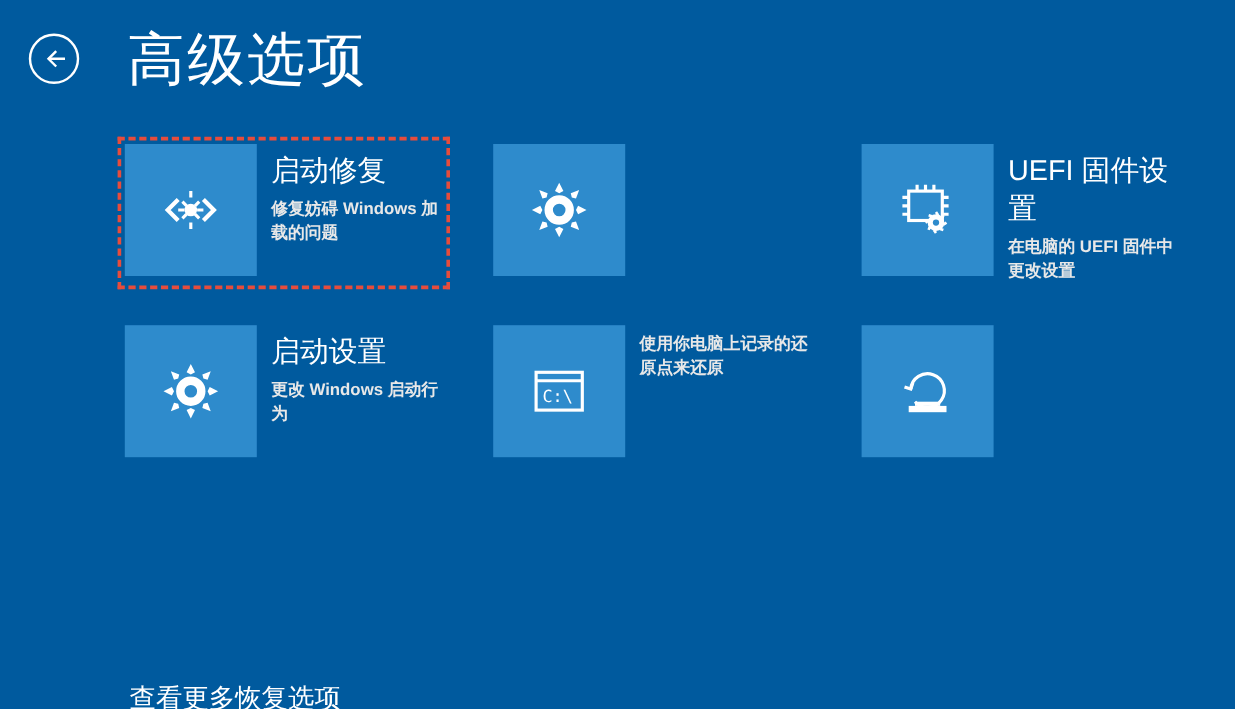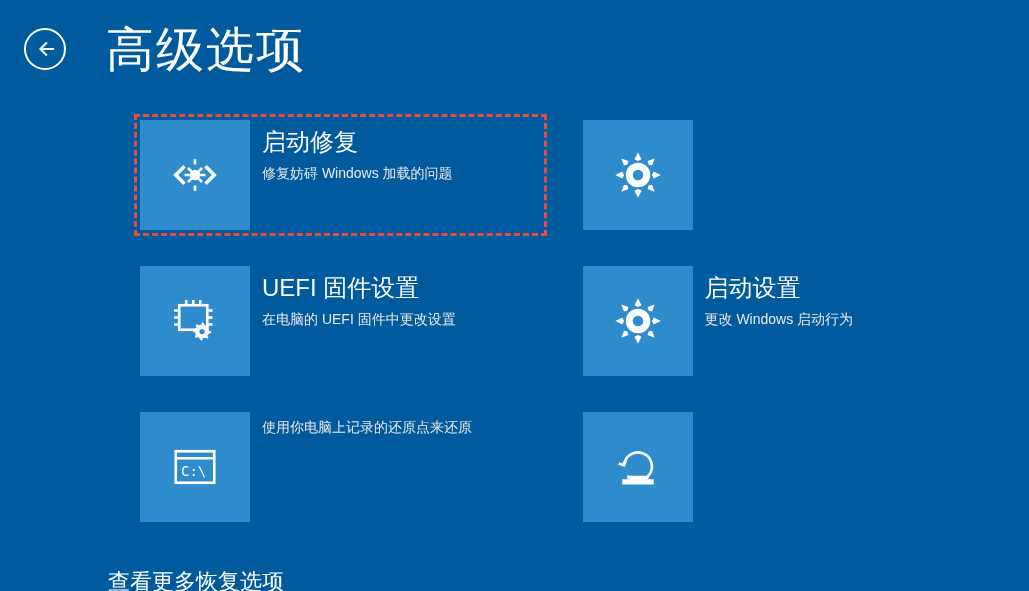--- a/index.html
+++ b/index.html
@@ -37,25 +37,24 @@
       width: 22px;
       height: 22px;
     }
     .page-title {
       font-size: 48px;
       font-weight: 300;
       letter-spacing: 2px;
     }
     .options-grid {
       display: grid;
-      grid-template-columns: 1fr 1fr;
+      grid-template-columns: 1fr 1fr 1fr;
       column-gap: 30px;
       row-gap: 24px;
       padding: 32px 40px 0 98px;
-      margin-left: 36px;
     }
     .option-tile {
       display: flex;
       align-items: flex-start;
       cursor: pointer;
       padding: 6px;
       position: relative;
     }
     .option-tile.highlighted {
       border: 3px dashed #e74c3c;
@@ -79,21 +78,21 @@
       padding-top: 6px;
       max-width: 260px;
     }
     .tile-title {
       font-size: 24px;
       font-weight: 400;
       margin-bottom: 6px;
     }
     .tile-desc {
       font-size: 14px;
-      font-weight: 400;
+      font-weight: 700;
       line-height: 1.4;
       color: #e8e8e8;
     }
     .more-options {
       position: absolute;
       bottom: -6px;
       left: 108px;
       font-size: 22px;
       font-weight: 300;
       cursor: pointer;

